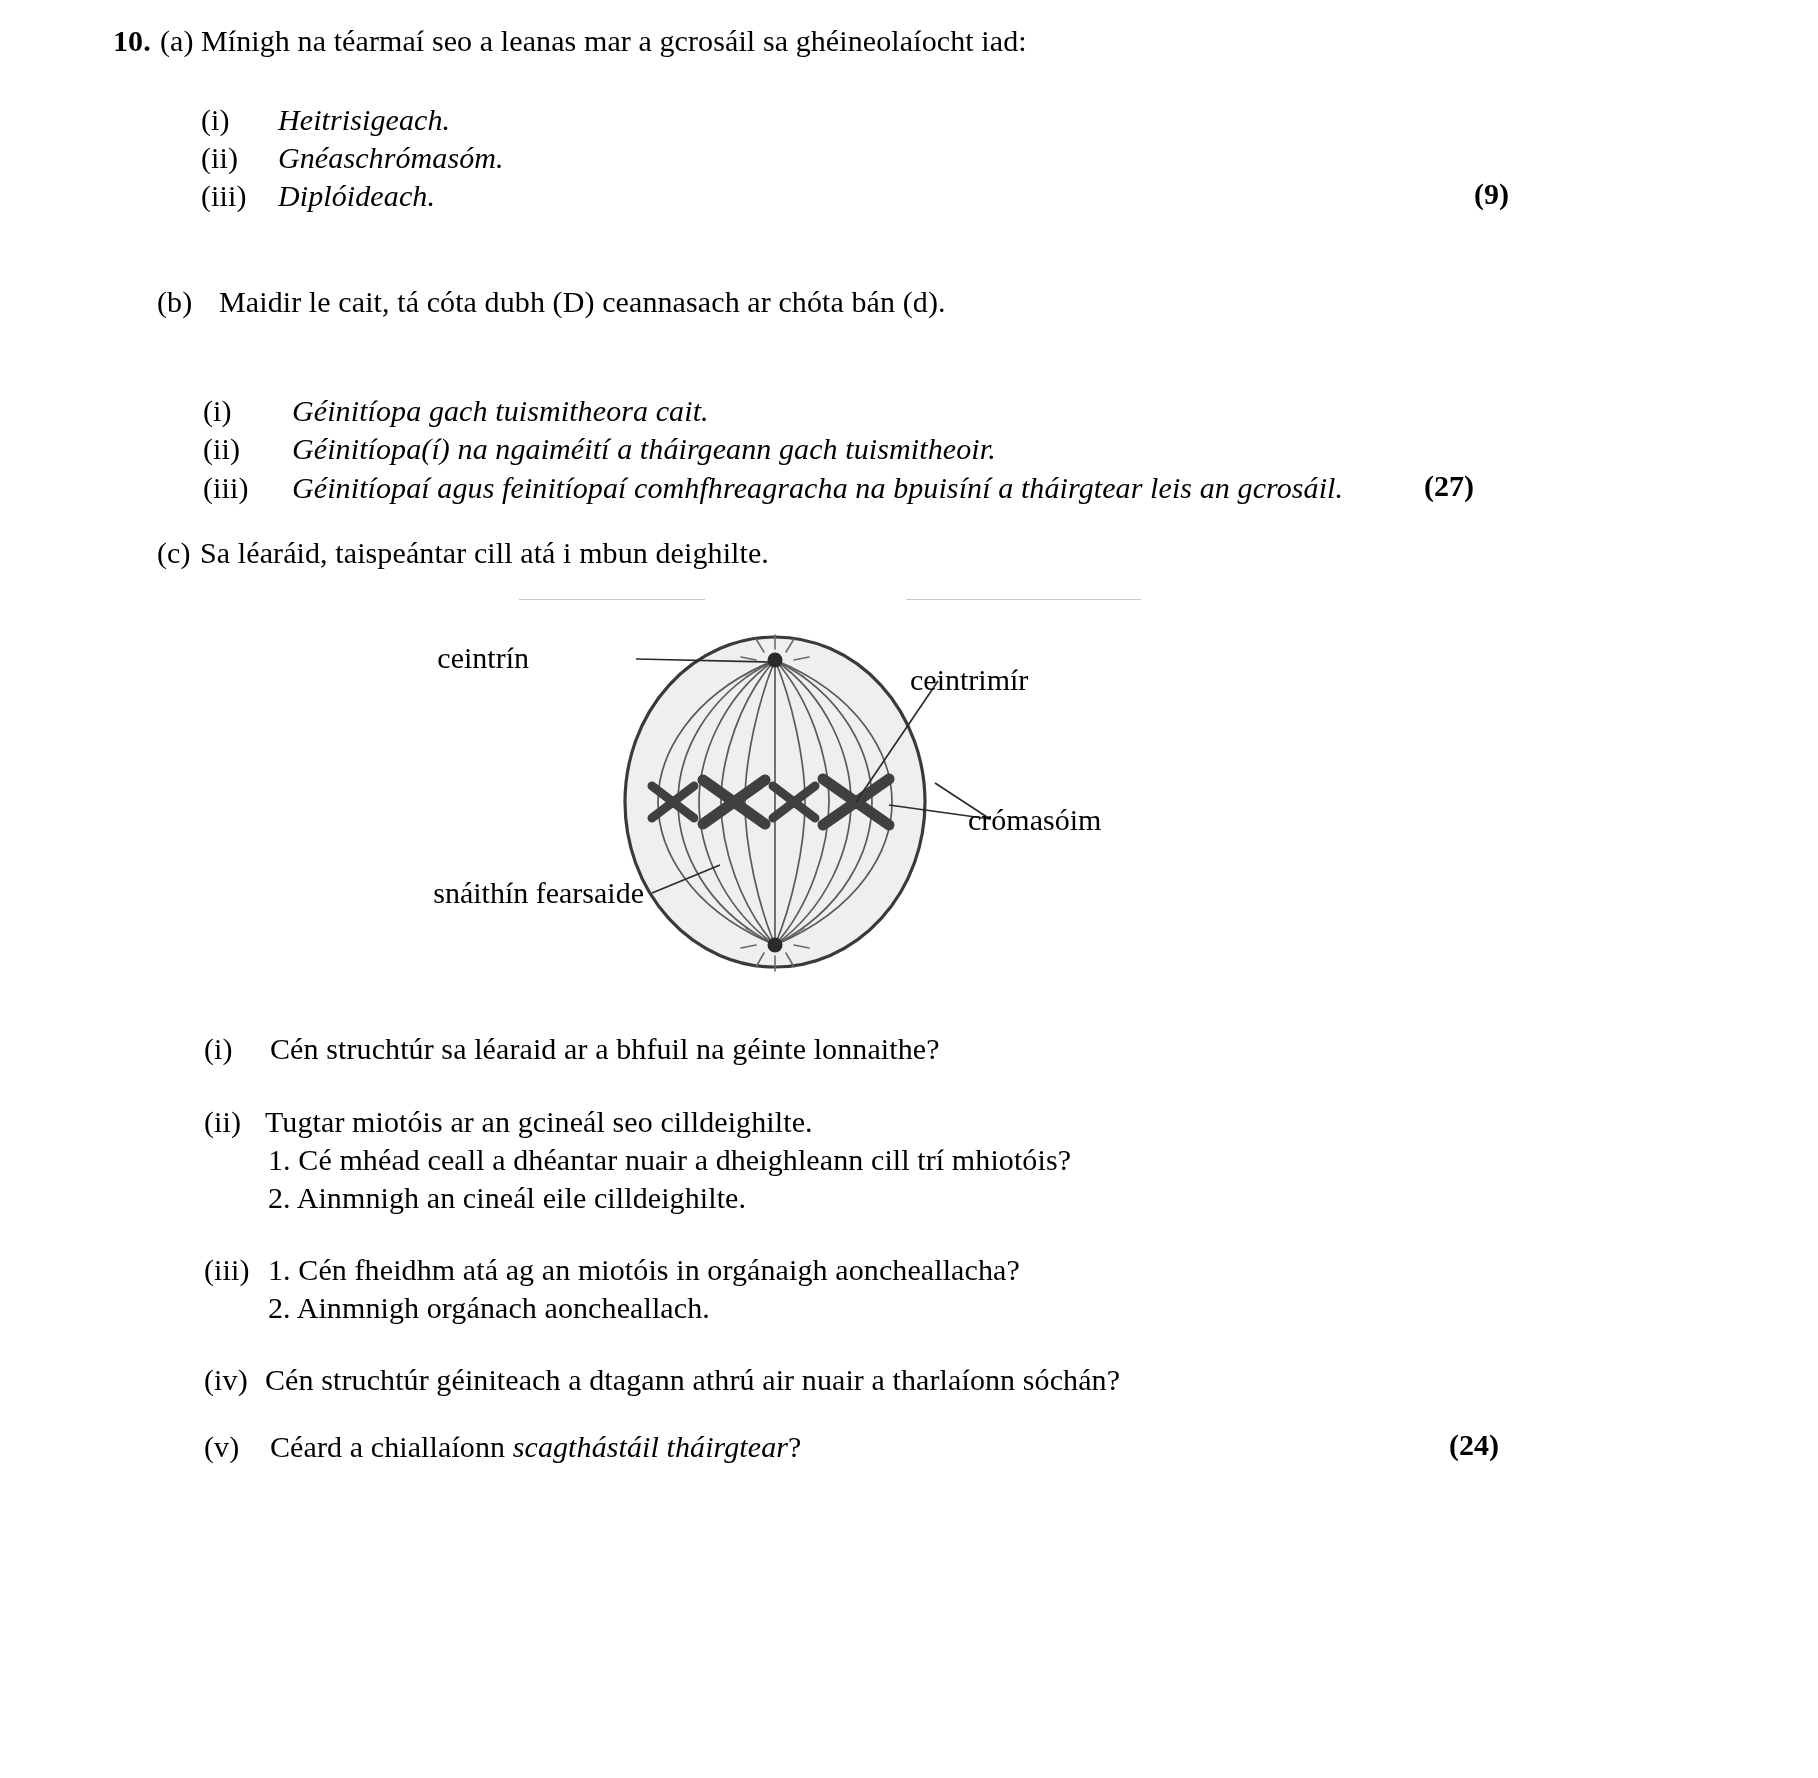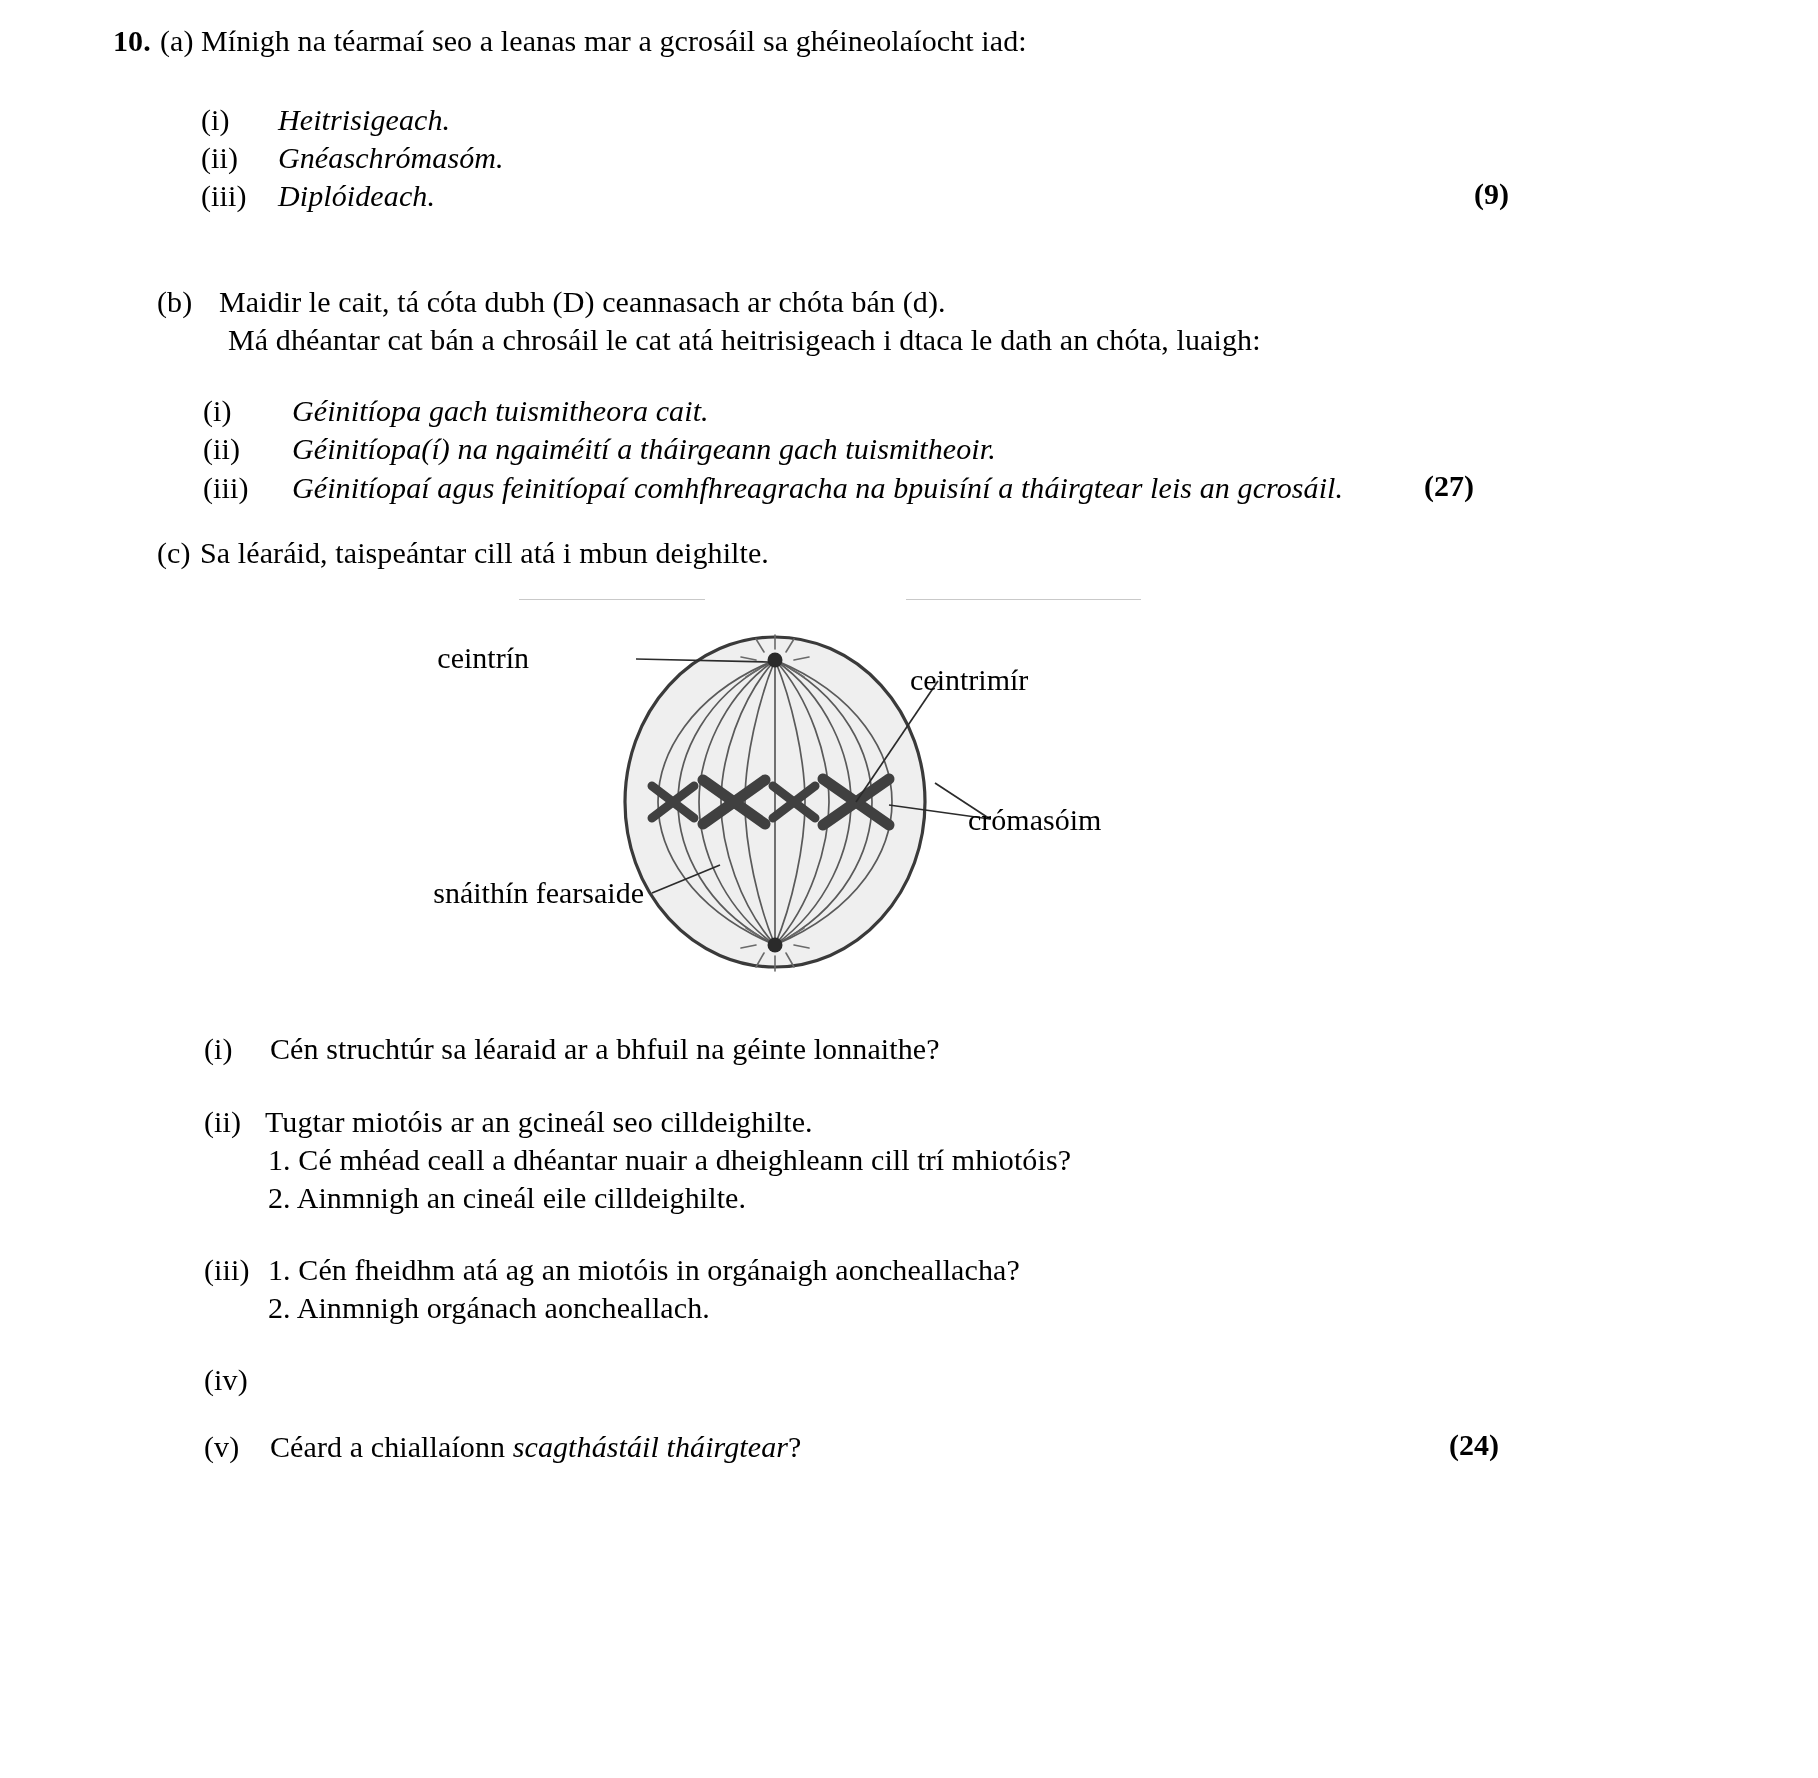--- a/index.html
+++ b/index.html
@@ -166,21 +166,20 @@
   <div class="line a-roman" id="a-ii-roman">(ii)</div>
   <div class="line a-term" id="a-ii-term">Gnéaschrómasóm.</div>
 
   <div class="line a-roman" id="a-iii-roman">(iii)</div>
   <div class="line a-term" id="a-iii-term">Diplóideach.</div>
 
   <div class="marks" id="marks-9">(9)</div>
 
   <div class="line" id="part-b-label">(b)</div>
   <div class="line" id="part-b-line1">Maidir le cait, tá cóta dubh (D) ceannasach ar chóta bán (d).</div>
-  <div class="line" id="part-b-line2">Má dhéantar cat bán a chrosáil le cat atá heitrisigeach i dtaca le dath an chóta, luaigh:</div>
 
   <div class="line b-roman" id="b-i-roman">(i)</div>
   <div class="line b-text" id="b-i-text">Géinitíopa gach tuismitheora cait.</div>
 
   <div class="line b-roman" id="b-ii-roman">(ii)</div>
   <div class="line b-text" id="b-ii-text">Géinitíopa(í) na ngaiméití a tháirgeann gach tuismitheoir.</div>
 
   <div class="line b-roman" id="b-iii-roman">(iii)</div>
   <div class="line b-text" id="b-iii-text">Géinitíopaí agus feinitíopaí comhfhreagracha na bpuisíní a tháirgtear leis an gcrosáil.</div>
 
@@ -286,19 +285,20 @@
   <div class="line q-roman" id="c-ii-roman">(ii)</div>
   <div class="line q-text" id="c-ii-text">Tugtar miotóis ar an gcineál seo cilldeighilte.</div>
   <div class="line q-sub" id="c-ii-1">1. Cé mhéad ceall a dhéantar nuair a dheighleann cill trí mhiotóis?</div>
   <div class="line q-sub" id="c-ii-2">2. Ainmnigh an cineál eile cilldeighilte.</div>
 
   <div class="line q-roman" id="c-iii-roman">(iii)</div>
   <div class="line q-sub" id="c-iii-1">1.   Cén fheidhm atá ag an miotóis in orgánaigh aoncheallacha?</div>
   <div class="line q-sub" id="c-iii-2">2.   Ainmnigh orgánach aoncheallach.</div>
 
   <div class="line q-roman" id="c-iv-roman">(iv)</div>
+  <div class="line q-text" id="c-iv-text">Cén struchtúr géiniteach a dtagann athrú air nuair a tharlaíonn sóchán?</div>
 
   <div class="line q-roman" id="c-v-roman">(v)</div>
   <div class="line q-text" id="c-v-text"><span>Céard a chiallaíonn </span><span class="ital">scagthástáil tháirgtear</span><span>?</span></div>
 
   <div class="marks" id="marks-24">(24)</div>
 
 </div>
 
 </body></html>

